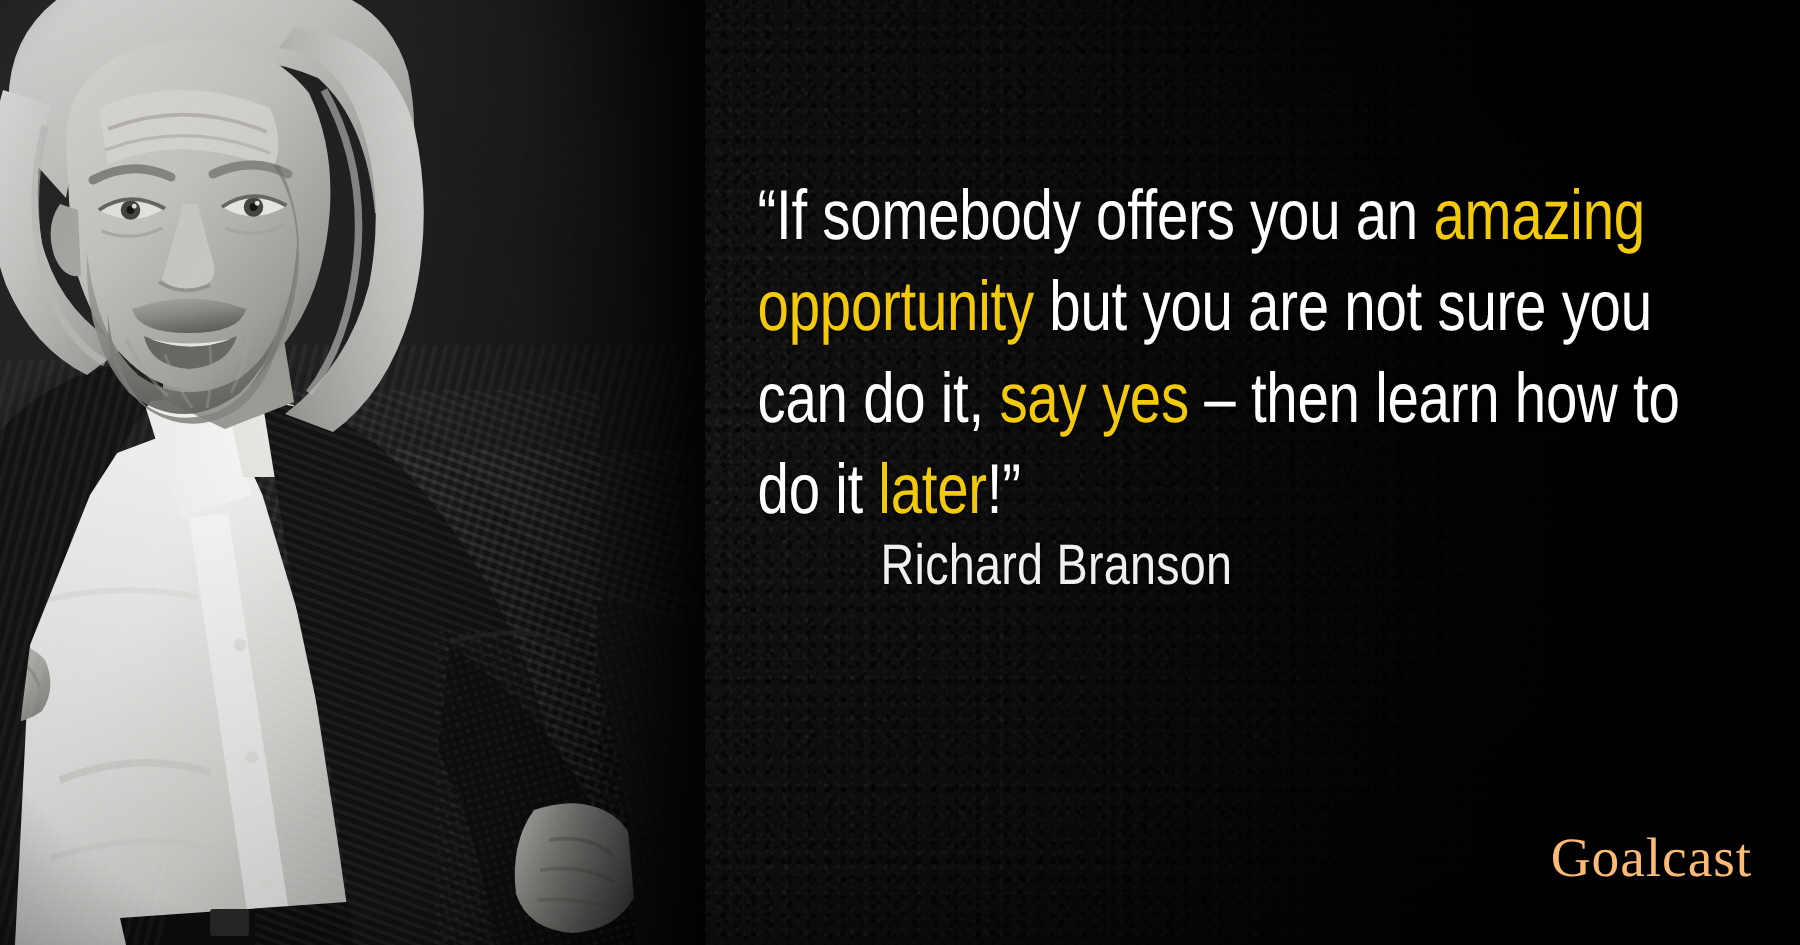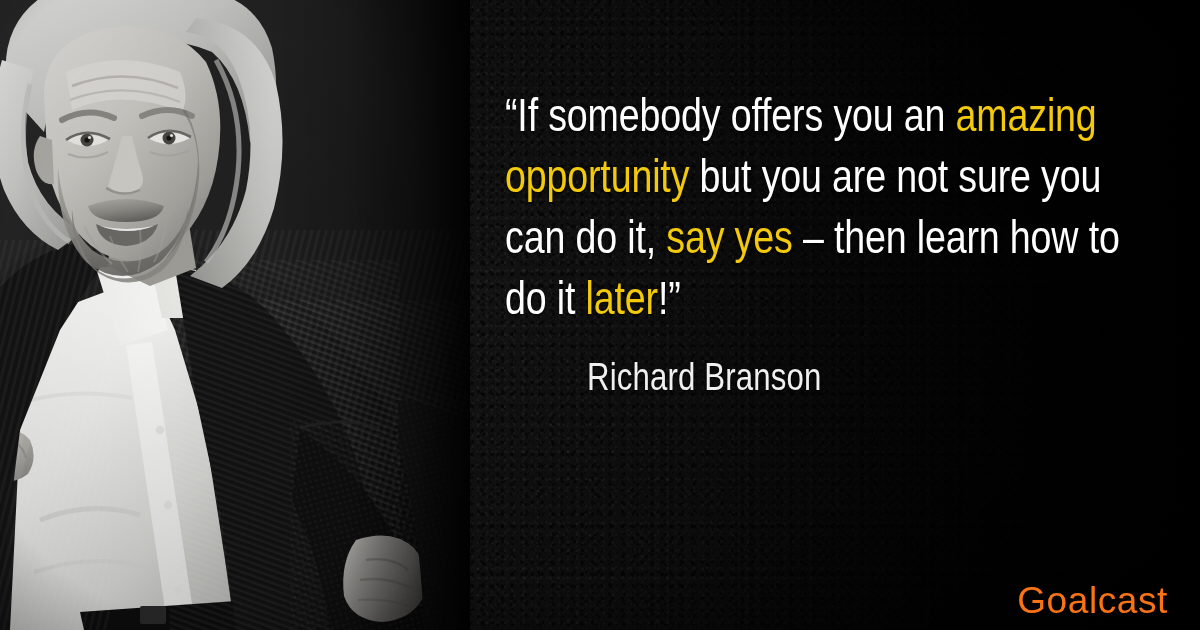--- a/index.html
+++ b/index.html
@@ -97,21 +97,21 @@
         rgba(0,0,0,0.12) 74%,
         rgba(0,0,0,0.45) 88%,
         rgba(0,0,0,0.80) 97%,
         rgba(0,0,0,0.92) 100%);
   }
 
   
   .quote {
     position: absolute;
     left: 505px;
-    top: 84px;
+    top: 112px;
     width: 620px;
   }
   .quote-line {
     font-family: "Liberation Sans Narrow", "Liberation Sans", sans-serif;
     font-stretch: condensed;
     font-size: 47px;
     line-height: 61px;
     font-weight: 400;
     color: #ffffff;
     letter-spacing: -0.2px;
@@ -135,25 +135,25 @@
     white-space: nowrap;
     transform: scaleX(0.82);
     transform-origin: left center;
     text-shadow: 0 1px 3px rgba(0,0,0,0.8);
   }
 
   
   .logo {
     position: absolute;
     right: 32px;
-    bottom: 8px;
-    font-family: Liberation Sans, sans-serif;
+    bottom: 36px;
+    font-family: Liberation Serif, serif;
     font-size: 37px;
     font-weight: 400;
-    color: #f97316;
+    color: #fdba74;
     letter-spacing: 0.6px;
     white-space: nowrap;
   }
 </style>
 </head>
 <body>
 
 <div id="card">
 
   <div class="bg-base"></div>

